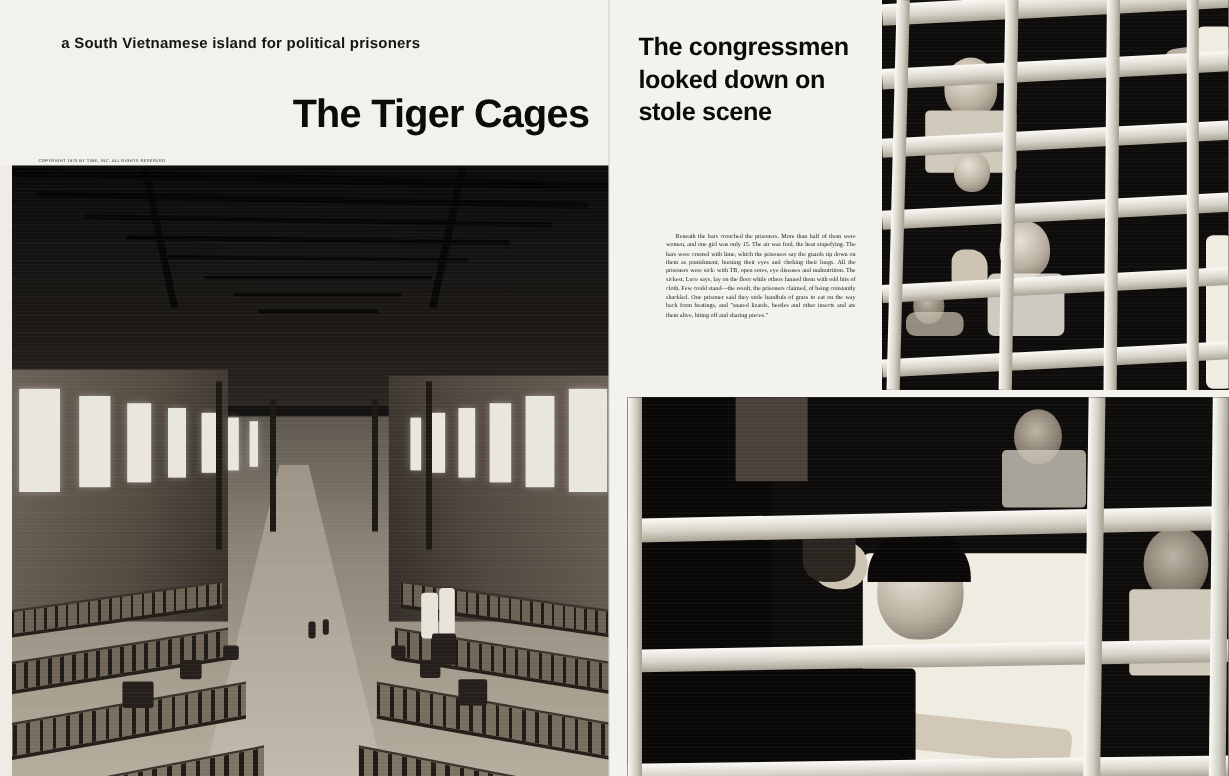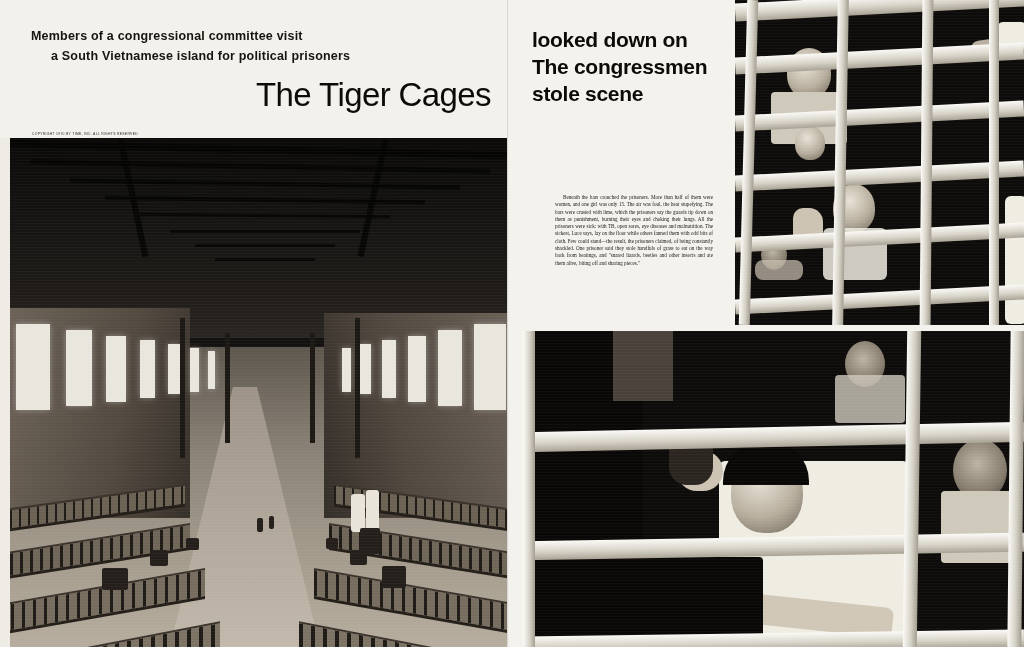--- a/index.html
+++ b/index.html
@@ -42,21 +42,21 @@
     line-height: 20px;
     color: #17150f;
     letter-spacing: 0.2px;
   }
   .kicker .l2 { display: block; margin-left: 20px; }
   .headline-left {
     position: absolute;
     right: 18px;
     top: 78px;
     font-size: 33px;
-    font-weight: normal;
+    font-weight: bold;
     color: #0d0b07;
     letter-spacing: -0.6px;
     line-height: 34px;
     white-space: nowrap;
     text-align: center;
   }
   .copyright-line {
     position: absolute;
     left: 32px;
     top: 132px;
@@ -265,21 +265,20 @@
 </style>
 </head>
 <body>
 
 <div class="page">
 
   <div class="left-page">
 
     <div class="left-header">
       <div class="kicker">
-        <span>Members of a congressional committee visit</span>
         <span class="l2">a South Vietnamese island for political prisoners</span>
       </div>
       <div class="headline-left">The Tiger Cages</div>
       <div class="copyright-line">COPYRIGHT 1970 BY TIME, INC. ALL RIGHTS RESERVED</div>
     </div>
 
     <div class="photo-barracks">
       <div class="ceiling"></div>
 
       <div class="rafter" style="left:0;top:8px;width:499px;height:7px;transform:skewY(1.4deg);"></div>
@@ -344,22 +343,22 @@
 
       <div class="noise"></div>
     </div>
   </div>
 
   <div class="gutter"></div>
 
   <div class="right-page">
 
     <div class="headline-right">
+      <div>The congressmen</div>
       <div>looked down on</div>
-      <div>The congressmen</div>
       <div>stole scene</div>
     </div>
 
     <div class="body-copy">
       <span class="indent">Beneath the bars crouched the prisoners. More than half of them were women, and one girl was only 15. The air was foul, the heat stupefying. The bars were crusted with lime, which the prisoners say the guards tip down on them as punishment, burning their eyes and choking their lungs. All the prisoners were sick: with TB, open sores, eye diseases and malnutrition. The sickest, Luce says, lay on the floor while others fanned them with odd bits of cloth. Few could stand—the result, the prisoners claimed, of being constantly shackled. One prisoner said they stole handfuls of grass to eat on the way back from beatings, and "snared lizards, beetles and other insects and ate them alive, biting off and sharing pieces."</span>
     </div>
 
     <div class="photo-grid-top">
       <div class="grid-bg"></div>
 

